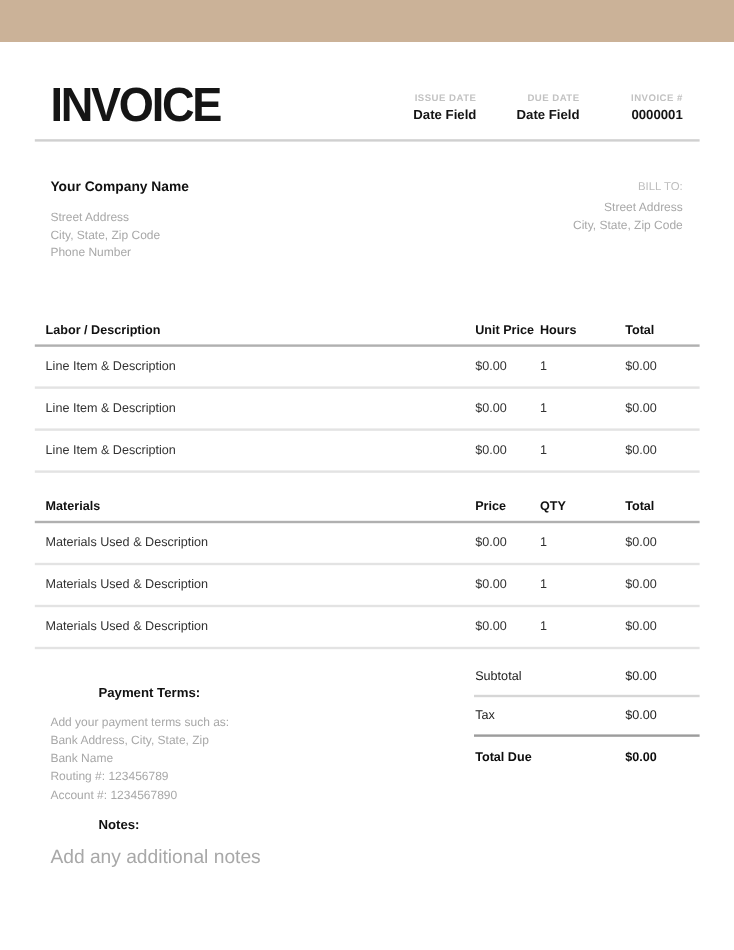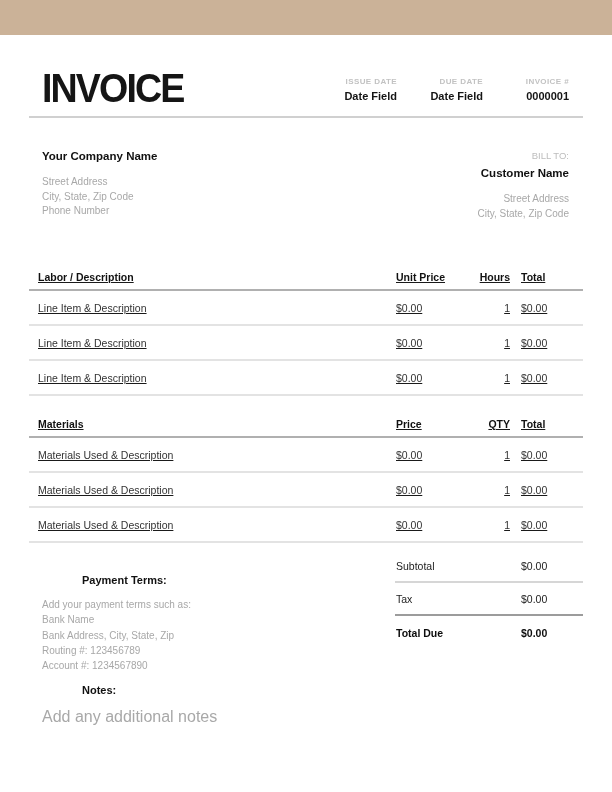--- a/index.html
+++ b/index.html
@@ -23,31 +23,31 @@
 
   
   .bill { display:flex; justify-content:space-between; padding:32px 43px 0 42px; }
   .bill-col { width:45%; }
   .bill-col.right { text-align:right; }
   .bill-label { font-size:9.5px; color:#bdbdbd; margin-bottom:6px; }
   .bill-name { font-size:11.5px; font-weight:bold; color:#111; margin-bottom:13px; }
   .bill-line { font-size:10px; color:#a8a8a8; line-height:14.5px; }
 
   
-  .tbl { margin:0 29px;text-decoration:underline; }
+  .tbl { margin:0 29px; }
   .tbl.labor { margin-top:44px; }
   .tbl.materials { margin-top:16px; }
   .trow { display:grid; grid-template-columns:367px 54px 60px auto; align-items:center; }
   .trow.head { height:26px; border-bottom:2px solid #b0b0b0; font-weight:bold; }
   .trow.head .c { font-size:10.5px; color:#111; }
   .trow.body { height:35px; border-bottom:2px solid #e3e3e3; }
   .trow.body .c { font-size:10.5px; color:#333; }
   .c1 { padding-left:9px; }
   .c2 { text-align:left; }
-  .c3 { text-align:right; }
+  .c3 { text-align:left; }
   .c4 { padding-left:11px; text-align:left; }
 
   
   .bottom { display:flex; justify-content:space-between; align-items:flex-start;
             margin:8px 29px 0 42px; }
   .terms { width:300px; padding-top:23px; }
   .terms-heading, .notes-heading { font-size:11px; font-weight:bold; color:#111;padding-left:40px; }
   .terms-heading { margin-bottom:11px; }
   .terms-line { font-size:10px; color:#a8a8a8; line-height:15.3px; }
   .notes-heading { margin-top:11px; }
@@ -91,21 +91,20 @@
 
   <div class="bill">
     <div class="bill-col">
       <div class="bill-name">Your Company Name</div>
       <div class="bill-line">Street Address</div>
       <div class="bill-line">City, State, Zip Code</div>
       <div class="bill-line">Phone Number</div>
     </div>
     <div class="bill-col right">
       <div class="bill-label">BILL TO:</div>
-      <div class="bill-name">Customer Name</div>
       <div class="bill-line">Street Address</div>
       <div class="bill-line">City, State, Zip Code</div>
     </div>
   </div>
 
   <div class="tbl labor">
     <div class="trow head">
       <div class="c c1">Labor / Description</div>
       <div class="c c2">Unit Price</div>
       <div class="c c3">Hours</div>
@@ -155,22 +154,22 @@
       <div class="c c2">$0.00</div>
       <div class="c c3">1</div>
       <div class="c c4">$0.00</div>
     </div>
   </div>
 
   <div class="bottom">
     <div class="terms">
       <div class="terms-heading">Payment Terms:</div>
       <div class="terms-line">Add your payment terms such as:</div>
+      <div class="terms-line">Bank Address, City, State, Zip</div>
       <div class="terms-line">Bank Name</div>
-      <div class="terms-line">Bank Address, City, State, Zip</div>
       <div class="terms-line">Routing #: 123456789</div>
       <div class="terms-line">Account #: 1234567890</div>
       <div class="notes-heading">Notes:</div>
       <div class="notes-line">Add any additional notes</div>
     </div>
 
     <div class="summary">
       <div class="srow sub">
         <div class="slabel">Subtotal</div>
         <div class="svalue">$0.00</div>

